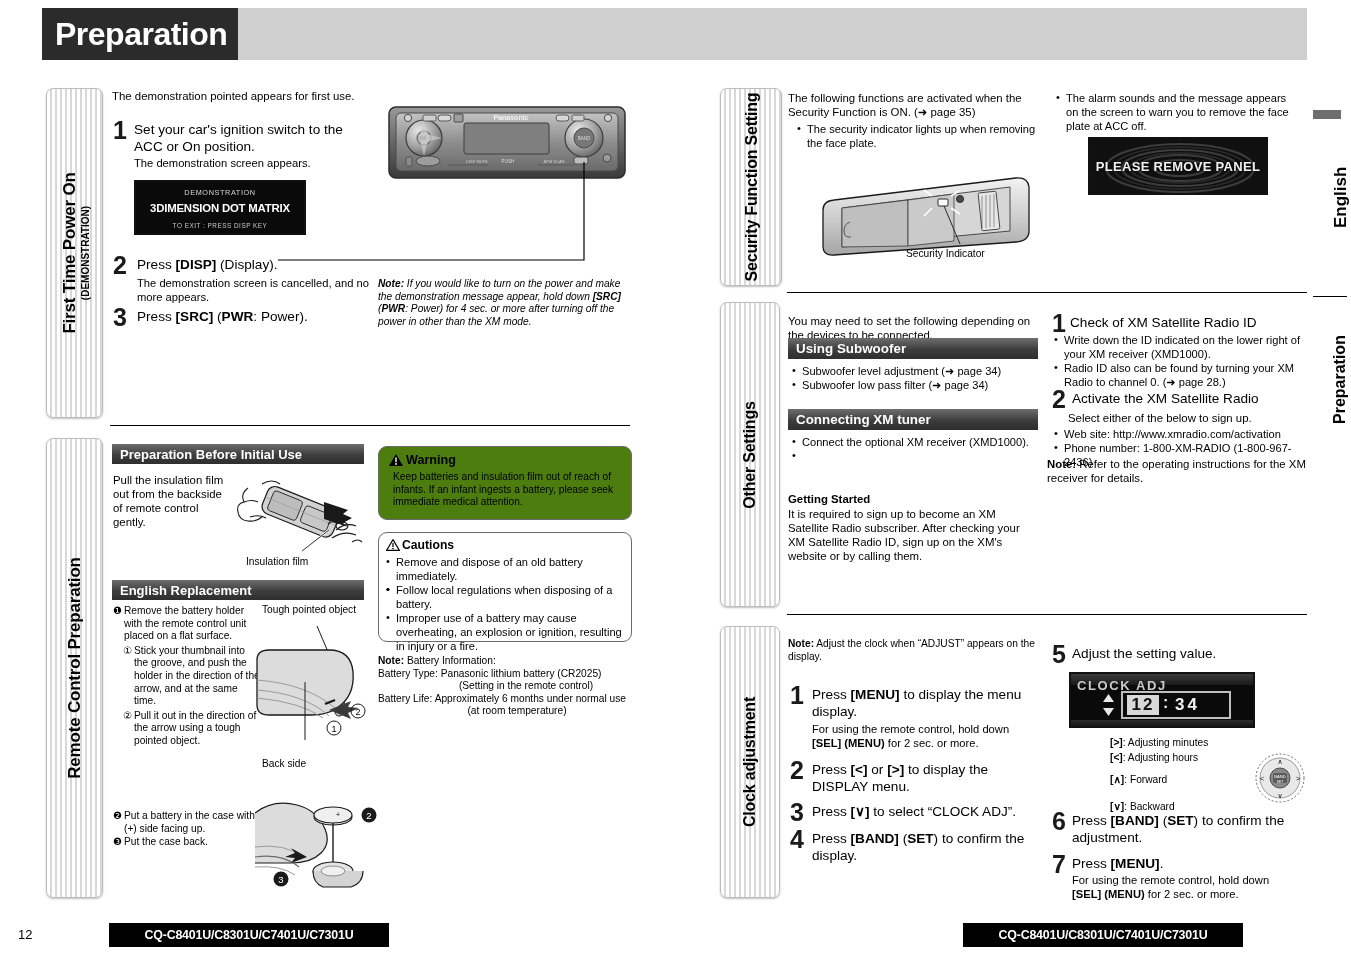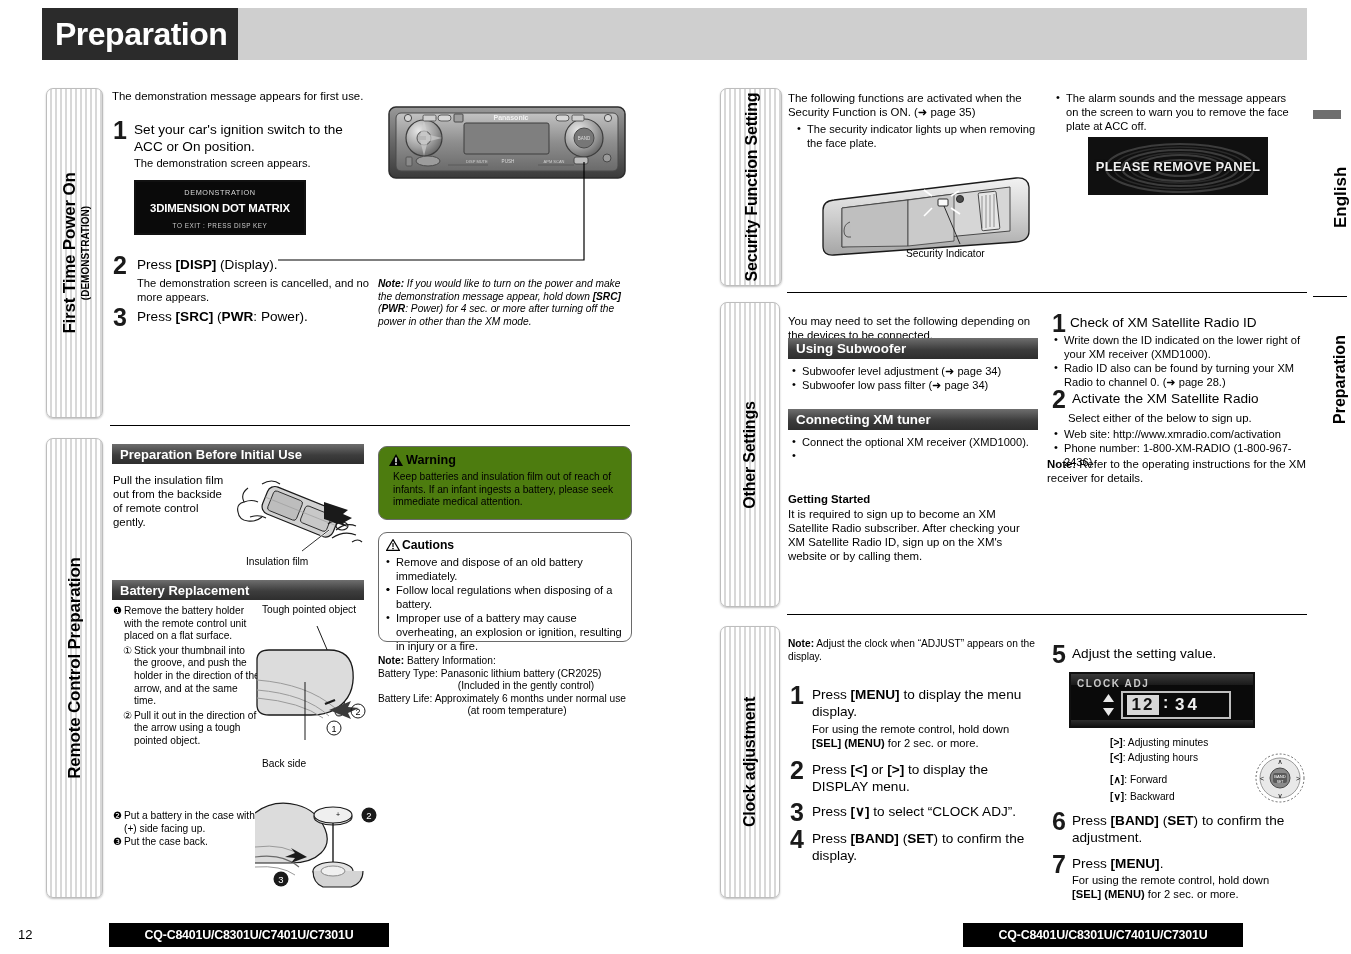--- a/index.html
+++ b/index.html
@@ -80,21 +80,21 @@
 <hr class="rule" style="left:1313px;top:296px;width:34px;">
 <div class="edgeword" style="left:1331px; top:424px; font-size:16px;">Preparation</div>
 
 <div class="vtab" style="left:46px; top:88px; width:57px; height:330px;">
   <div class="vlabel" style="font-size:17px;">
     <span>First Time Power On</span>
     <span class="sub">(DEMONSTRATION)</span>
   </div>
 </div>
 
-<div class="t" style="left:112px; top:89px; width:290px;">The demonstration message appears for first use.</div>
+<div class="t" style="left:112px; top:89px; width:290px;">The demonstration pointed appears for first use.</div>
 
 <div class="stepnum" style="left:113px; top:118px;">1</div>
 <div class="stepbody" style="left:134px; top:121px; width:238px;">Set your car's ignition switch to the ACC or On position.</div>
 <div class="stepsub" style="left:134px; top:157px; width:238px;">The demonstration screen appears.</div>
 
 <div class="lcd" style="left:134px; top:180px; width:172px; height:55px;">
   <div style="position:absolute;left:0;top:6px;width:100%;text-align:center;color:#d8d8d8;font-size:7.3px;letter-spacing:.6px;">DEMONSTRATION</div>
   <div style="position:absolute;left:0;top:20px;width:100%;text-align:center;color:#fff;font-size:11.4px;font-weight:bold;letter-spacing:-0.2px;">3DIMENSION DOT MATRIX</div>
   <div style="position:absolute;left:0;top:40px;width:100%;text-align:center;color:#c9c9c9;font-size:6.4px;letter-spacing:.5px;">TO EXIT : PRESS DISP KEY</div>
 </div>
@@ -202,21 +202,21 @@
       <path d="M96 56 q4 -4 8 -1"></path>
       <path d="M120 74 q6 -4 10 0"></path>
     </g>
     <path d="M97 62 L70 83" stroke="#fff" stroke-width="2"></path>
     <path d="M97 62 L70 83" stroke="#1a1a1a" stroke-width=".9"></path>
   </svg>
 </div>
 <div class="t sm" style="left:246px; top:556px; width:110px;">Insulation film</div>
 
 <div class="barhdr grad" style="left:112px; top:580px; width:252px; height:20px; font-size:13px;">
-  <span>Battery Replacement</span>
+  <span>English Replacement</span>
 </div>
 
 <div style="position:absolute;left:113px;top:605px;width:147px;">
   <div class="t sm" style="position:relative;left:0;top:0;padding-left:11px;">
     <span style="position:absolute;left:0;top:0;font-size:10px;">❶</span>
     <span>Remove the battery holder with the remote control unit placed on a flat surface.</span>
   </div>
   <div class="t sm" style="position:relative;left:0;top:2px;padding-left:21px;">
     <span style="position:absolute;left:10px;top:0;">①</span>
     <span>Stick your thumbnail into the groove, and push the holder in the direction of the arrow, and at the same time.</span>
@@ -305,21 +305,21 @@
     <div class="bl" style="position:relative;padding-left:10px;"><span style="position:absolute;left:0;top:-1px;">•</span><span>Remove and dispose of an old battery immediately.</span></div>
     <div class="bl" style="position:relative;padding-left:10px;"><span style="position:absolute;left:0;top:-1px;">•</span></div>
     <div class="bl" style="position:relative;padding-left:10px;"><span style="position:absolute;left:0;top:-1px;">•</span><span>Follow local regulations when disposing of a battery.</span></div>
     <div class="bl" style="position:relative;padding-left:10px;"><span style="position:absolute;left:0;top:-1px;">•</span><span>Improper use of a battery may cause overheating, an explosion or ignition, resulting in injury or a fire.</span></div>
   </div>
 </div>
 
 <div style="position:absolute;left:378px;top:655px;width:252px;">
   <div class="t sm" style="position:relative;"><b>Note:</b> <span>Battery Information:</span></div>
   <div class="t sm" style="position:relative;">Battery Type: Panasonic lithium battery (CR2025)</div>
-  <div class="t sm" style="position:relative;text-align:center;padding-left:44px;">(Included in the gently control)</div>
+  <div class="t sm" style="position:relative;text-align:center;padding-left:44px;">(Setting in the remote control)</div>
   <div class="t sm" style="position:relative;">Battery Life: Approximately 6 months under normal use</div>
   <div class="t sm" style="position:relative;text-align:center;padding-left:26px;">(at room temperature)</div>
 </div>
 
 <div class="vtab" style="left:720px; top:88px; width:62px; height:198px;">
   <div class="vlabel" style="font-size:16px; line-height:19px;">
     <span>Security Function Setting</span>
   </div>
 </div>
 
@@ -463,39 +463,39 @@
 <div class="stepnum" style="left:790px; top:827px;">4</div>
 <div class="stepbody" style="left:812px; top:830px; width:218px;">
   Press <b>[BAND]</b> (<b>SET</b>) to confirm the display.
 </div>
 
 <div class="stepnum" style="left:1052px; top:642px;">5</div>
 <div class="stepbody" style="left:1072px; top:645px; width:220px;">Adjust the setting value.</div>
 
 <div class="lcd" style="left:1069px; top:672px; width:186px; height:56px;">
   <div style="position:absolute;left:0;top:0;width:100%;height:11px;background:linear-gradient(to bottom,#3a3a3a,#1a1a1a);"></div>
-  <div style="position:absolute;left:6px;top:4px;color:#cacaca;font-size:10px;letter-spacing:1.6px;font-weight:bold;">CLOCK ADJ</div>
+  <div style="position:absolute;left:6px;top:4px;color:#cacaca;font-size:13px;letter-spacing:1.6px;font-weight:bold;">CLOCK ADJ</div>
   <div style="position:absolute;left:32px;top:20px;">
     <svg width="11" height="22" viewBox="0 0 11 22">
         <path d="M5.5 0 L11 8 L0 8 Z" fill="#e8e8e8"></path>
         <path d="M5.5 22 L0 14 L11 14 Z" fill="#e8e8e8"></path>
       </svg>
   </div>
   <div style="position:absolute;left:50px;top:17px;width:110px;height:28px;border:2px solid #bfbfbf;"></div>
   <div style="position:absolute;left:56px;top:21px;width:32px;text-align:center;background:#d8d8d8;color:#101010;font-size:17px;font-weight:bold;line-height:20px;letter-spacing:2px;">12</div>
   <div style="position:absolute;left:92px;top:20px;color:#f0f0f0;font-size:16px;font-weight:bold;">:</div>
   <div style="position:absolute;left:104px;top:21px;width:40px;color:#f0f0f0;font-size:17px;font-weight:bold;line-height:20px;letter-spacing:3px;">34</div>
   <div style="position:absolute;left:0;bottom:0;width:100%;height:6px;background:linear-gradient(to bottom,#2e2e2e,#151515);"></div>
 </div>
 
 <div style="position:absolute;left:1110px;top:737px;width:140px;">
   <div class="t sm" style="position:relative;"><b>[&gt;]</b><span>: Adjusting minutes</span></div>
   <div class="t sm" style="position:relative;margin-top:2px;"><b>[&lt;]</b><span>: Adjusting hours</span></div>
   <div class="t sm" style="position:relative;margin-top:10px;"><b>[∧]</b><span>: Forward</span></div>
-  <div class="t sm" style="position:relative;margin-top:4px;"><b>[∨]</b><span>: Backward</span></div>
+  <div class="t sm" style="position:relative;margin-top:14px;"><b>[∨]</b><span>: Backward</span></div>
 </div>
 
 <div style="position:absolute;left:1254px;top:752px;width:52px;height:52px;">
   <svg width="52" height="52" viewBox="0 0 52 52">
     <circle cx="26" cy="26" r="24" fill="none" stroke="#6a6a6a" stroke-width="1" stroke-dasharray="2 2"></circle>
     <circle cx="26" cy="26" r="20" fill="#e9e9e9" stroke="#9a9a9a"></circle>
     <circle cx="26" cy="26" r="10" fill="#8a8a8a" stroke="#4a4a4a"></circle>
     <rect x="19" y="21" width="14" height="10" rx="2" fill="#5a5a5a"></rect>
     <text x="26" y="26" font-size="4.2" fill="#fff" text-anchor="middle" font-family="Liberation Sans, sans-serif">BAND</text>
     <text x="26" y="30.5" font-size="3.4" fill="#fff" text-anchor="middle" font-family="Liberation Sans, sans-serif">SET</text>

